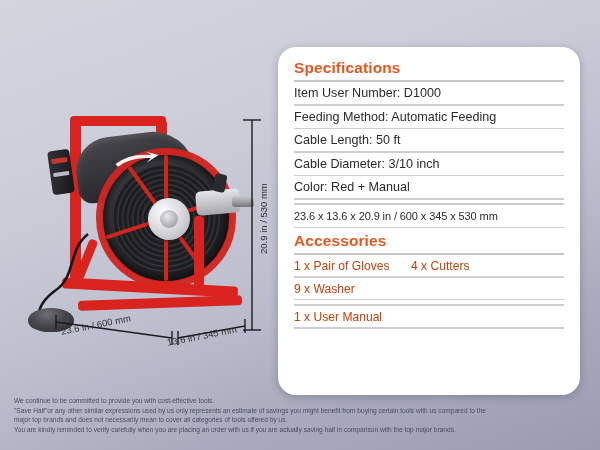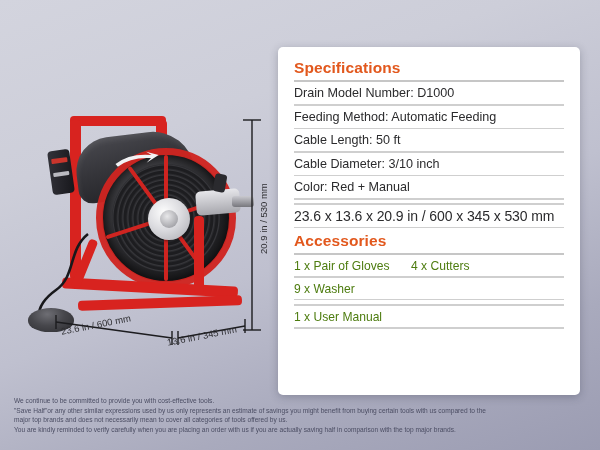--- a/index.html
+++ b/index.html
@@ -90,36 +90,36 @@
     position:absolute; font-size:9.5px; color:#2f2f33; white-space:nowrap;
     font-family:"Liberation Sans", sans-serif;
   }
   #dim-w1 { left:60px;  top:326px; transform: rotate(-11deg); transform-origin:0 0; }
   #dim-w2 { left:166px; top:337px; transform: rotate(-11deg); transform-origin:0 0; }
   #dim-h  { left:258px; top:254px; transform: rotate(-90deg); transform-origin:0 0; }
 
   
   #spec-panel {
     position:absolute; left:278px; top:47px; width:302px; height:348px;
-    background:#ffffff; border-radius:5px;
+    background:#ffffff; border-radius:18px;
     box-shadow: 0 2px 9px rgba(40,42,60,.28);
     padding:11px 16px 0 16px;
   }
   .sec-head {
     color:#e2581d; font-weight:bold; font-size:15.5px; letter-spacing:.1px;
     padding-bottom:2px; line-height:19px;
   }
   .rule { height:2px; background:#c6c6c6; margin-top:1px; margin-bottom:3px; }
   .rule.thin { background:#cfcfcf; height:1.6px; }
   .row {
     font-size:12.6px; color:#2b2b2d; line-height:17px; padding-bottom:1px;
     white-space:nowrap;
   }
-  .row.compact { font-size:14px; letter-spacing:-.1px; }
-  .acc-row { display:flex; font-size:12.1px; color:#4d7c0f; line-height:17px; }
+  .row.compact { font-size:11px; letter-spacing:-.1px; }
+  .acc-row { display:flex; font-size:12.1px; color:#c2410c; line-height:17px; }
   .acc-a { width:117px; flex:none; white-space:nowrap; }
   .acc-b { white-space:nowrap; }
 
   
   #disclaimer {
     position:absolute; left:14px; top:396px; width:576px;
     font-size:6.6px; line-height:9.6px; color:#4b4d63;
     font-family:"Liberation Sans", sans-serif;
   }
 </style>
@@ -184,21 +184,21 @@
 
 <div class="dim-label" id="dim-w1">23.6 in / 600 mm</div>
 <div class="dim-label" id="dim-w2">13.6 in / 345 mm</div>
 <div class="dim-label" id="dim-h">20.9 in / 530 mm</div>
 
 <div id="spec-panel">
 
   <div class="sec-head">Specifications</div>
   <div class="rule"></div>
 
-  <div class="row">Drain Model Number: D1000</div>
+  <div class="row">Item User Number: D1000</div>
   <div class="rule thin"></div>
 
   <div class="row">Feeding Method: Automatic Feeding</div>
   <div class="rule thin"></div>
 
   <div class="row">Cable Length: 50 ft</div>
   <div class="rule thin"></div>
 
   <div class="row">Cable Diameter: 3/10 inch</div>
   <div class="rule thin"></div>

